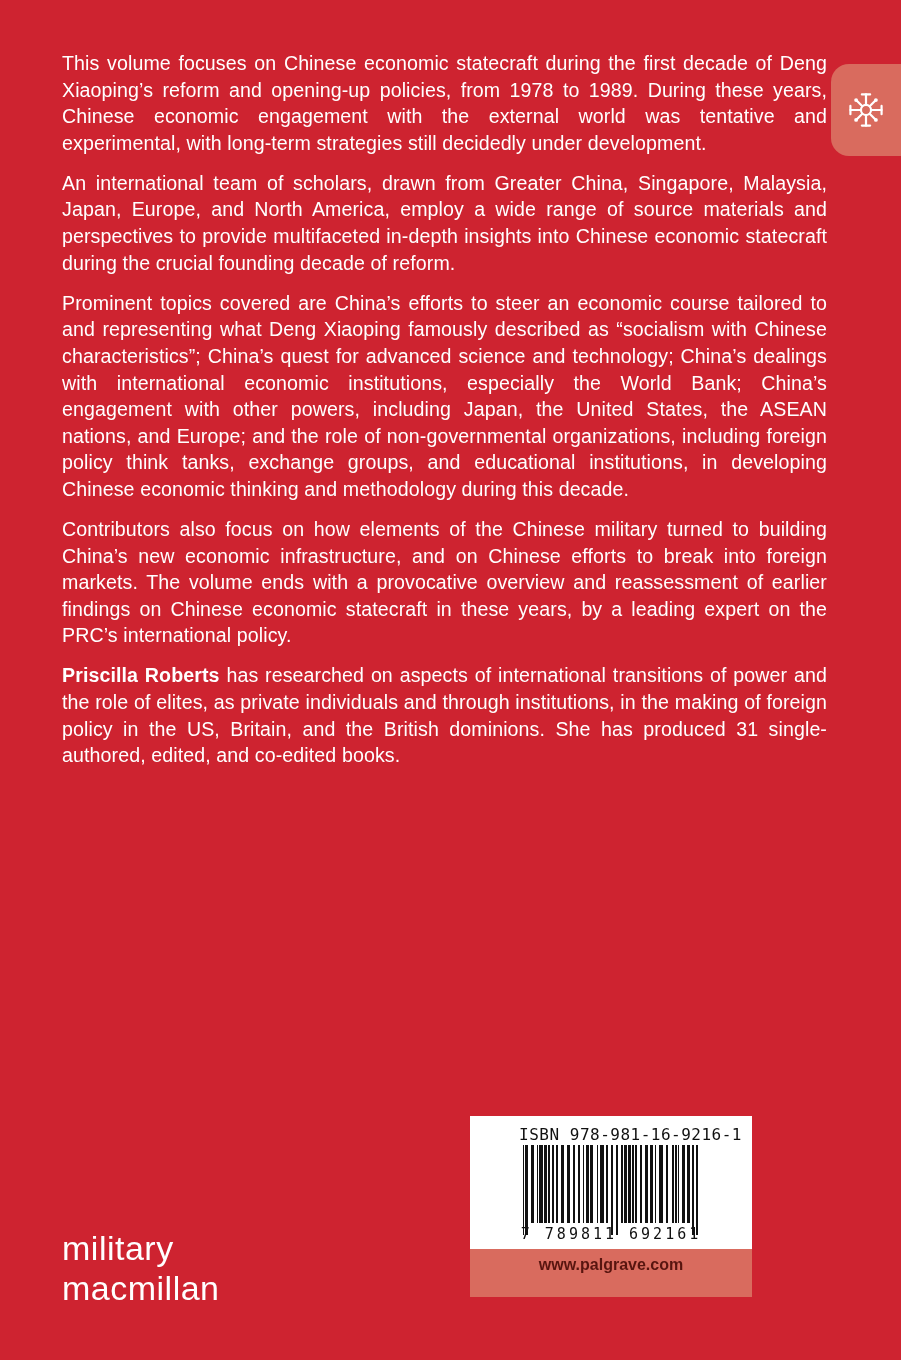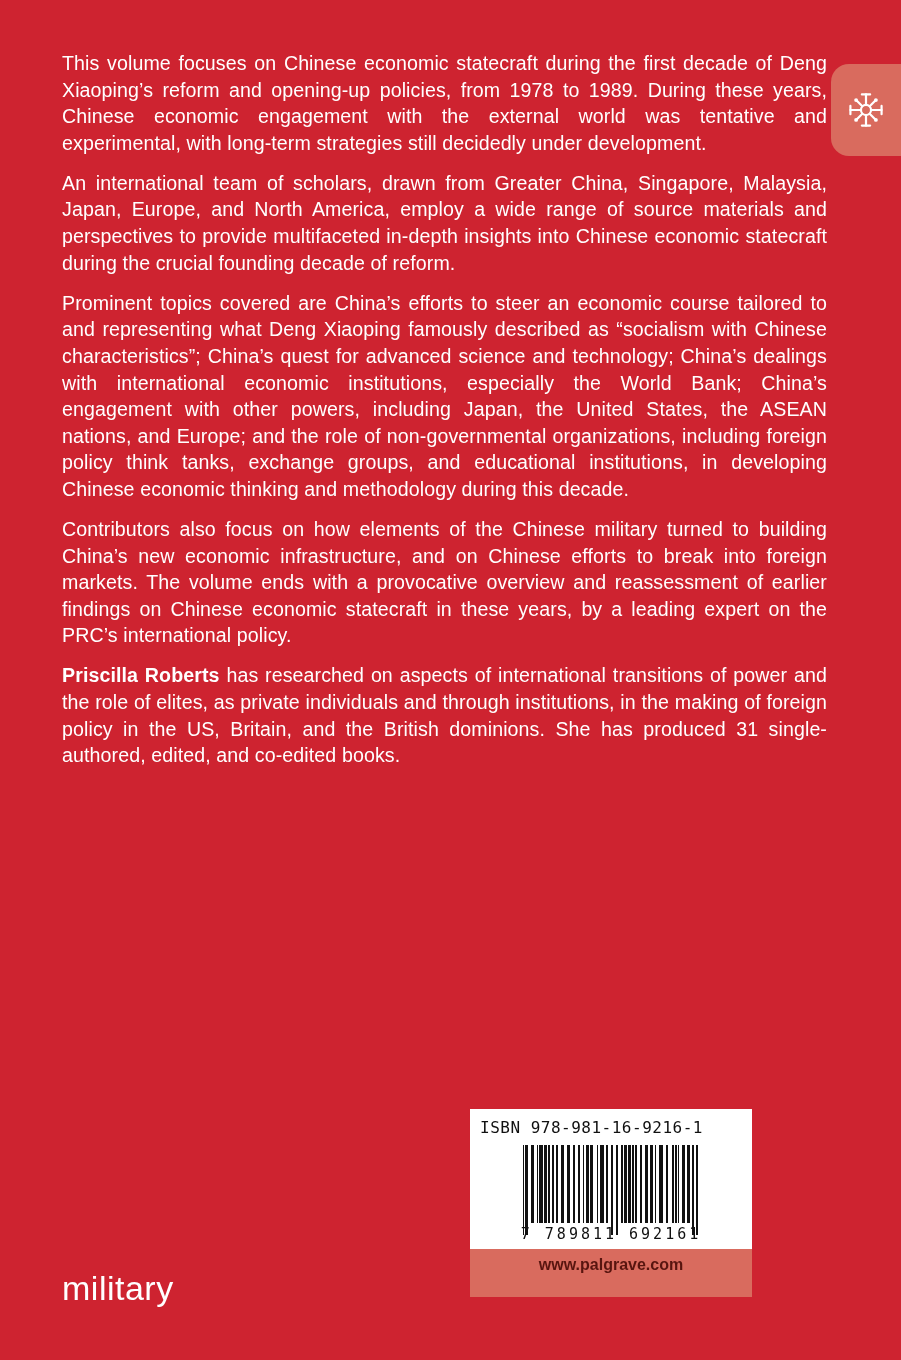--- a/index.html
+++ b/index.html
@@ -40,24 +40,24 @@
     letter-spacing:0.5px;color:var(--text);
   }
   .isbn-block{
     position:absolute;right:149px;bottom:63px;width:282px;
   }
   .isbn-white{
     background:#ffffff;color:#000;
     padding:9px 10px 6px 10px;
   }
   .isbn-label{
-    text-align:left;
+    text-align:right;
     font-family:"DejaVu Sans Mono","Liberation Mono",monospace;
     font-size:16px;letter-spacing:0.5px;color:#111;
-    margin-bottom:8px;white-space:nowrap;
+    margin-bottom:1px;white-space:nowrap;
   }
   .barcode{display:flex;justify-content:center;}
   .bars{
     display:flex;align-items:flex-start;
     height:92px;width:250px;justify-content:center;overflow:hidden;
   }
   .bar{height:78px;background:#111;flex:0 0 auto;}
   .bar.tall{height:90px;}
   .isbn-digits{
     margin-top:-12px;
@@ -107,20 +107,21 @@
 <main class="copy">
   <p>This volume focuses on Chinese economic statecraft during the first decade of Deng Xiaoping’s reform and opening-up policies, from 1978 to 1989. During these years, Chinese economic engagement with the external world was tentative and experimental, with long-term strategies still decidedly under development.</p>
   <p>An international team of scholars, drawn from Greater China, Singapore, Malaysia, Japan, Europe, and North America, employ a wide range of source materials and perspectives to provide multifaceted in-depth insights into Chinese economic statecraft during the crucial founding decade of reform.</p>
   <p>Prominent topics covered are China’s efforts to steer an economic course tailored to and representing what Deng Xiaoping famously described as “socialism with Chinese characteristics”; China’s quest for advanced science and technology; China’s dealings with international economic institutions, especially the World Bank; China’s engagement with other powers, including Japan, the United States, the ASEAN nations, and Europe; and the role of non-governmental organizations, including foreign policy think tanks, exchange groups, and educational institutions, in developing Chinese economic thinking and methodology during this decade.</p>
   <p>Contributors also focus on how elements of the Chinese military turned to building China’s new economic infrastructure, and on Chinese efforts to break into foreign markets. The volume ends with a provocative overview and reassessment of earlier findings on Chinese economic statecraft in these years, by a leading expert on the PRC’s international policy.</p>
   <p><span class="author-name">Priscilla Roberts</span><span> has researched on aspects of international transitions of power and the role of elites, as private individuals and through institutions, in the making of foreign policy in the US, Britain, and the British dominions. She has produced 31 single-authored, edited, and co-edited books.</span></p>
 </main>
 
 <div class="publisher-logo">
   <div>military</div>
+  <div>macmillan</div>
 </div>
 
 <div class="isbn-block">
   <div class="isbn-white">
     <div class="isbn-label">ISBN 978-981-16-9216-1</div>
     <div class="barcode">
       <div class="bars">
           <div class="bar tall" style="width: 1.5px; margin-right: 1.2px; background: rgb(17, 17, 17);"></div>
           <div class="bar tall" style="width: 2.5px; margin-right: 3.2px; background: rgb(17, 17, 17);"></div>
           <div class="bar" style="width: 3.5px; margin-right: 2.2px; background: rgb(17, 17, 17);"></div>

